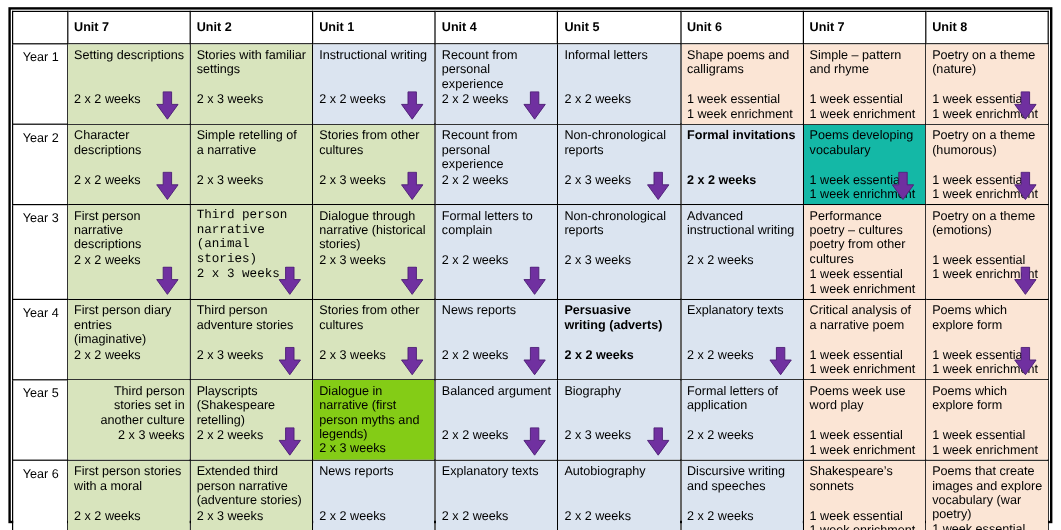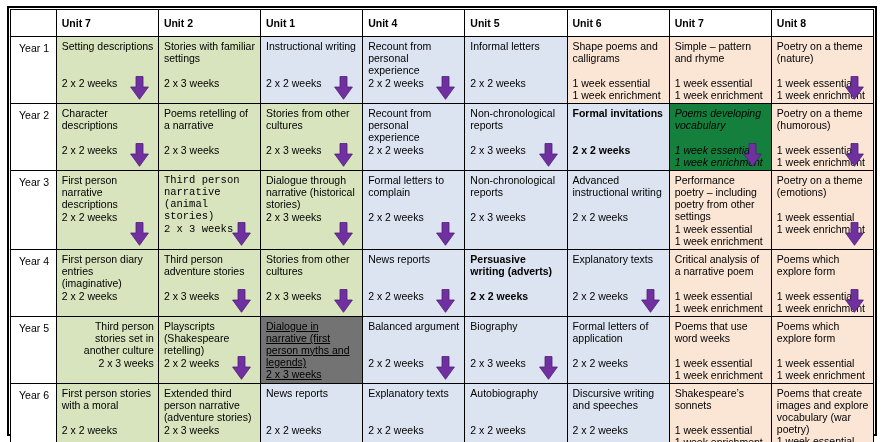--- a/index.html
+++ b/index.html
@@ -185,21 +185,21 @@
             <div class="duration">
               <div>2 x 2 weeks</div>
             </div>
             <span class="arrow">
               <svg width="19" height="24" viewBox="0 0 19 24">
                 <path d="M6 0.5 H13 V11 H18.4 L9.5 23.3 L0.6 11 H6 Z" fill="#7030a0" stroke="#4d2076" stroke-width="0.8"></path>
               </svg>
             </span>
           </td>
           <td style="background: rgb(216, 228, 189);">
-            <div class="title">Poems retelling of a narrative</div>
+            <div class="title">Simple retelling of a narrative</div>
             <div class="duration">
               <div>2 x 3 weeks</div>
             </div>
           </td>
           <td style="background: rgb(216, 228, 189);">
             <div class="title">Stories from other cultures</div>
             <div class="duration">
               <div>2 x 3 weeks</div>
             </div>
             <span class="arrow">
@@ -224,21 +224,21 @@
                 <path d="M6 0.5 H13 V11 H18.4 L9.5 23.3 L0.6 11 H6 Z" fill="#7030a0" stroke="#4d2076" stroke-width="0.8"></path>
               </svg>
             </span>
           </td>
           <td style="background: rgb(219, 228, 240); font-weight: bold;">
             <div class="title">Formal invitations</div>
             <div class="duration">
               <div>2 x 2 weeks</div>
             </div>
           </td>
-          <td style="background: #15803d; font-style: italic;">
+          <td style="background: #14b8a6;">
             <div class="title">Poems developing vocabulary</div>
             <div class="duration">
               <div>1 week essential</div>
               <div>1 week enrichment</div>
             </div>
             <span class="arrow">
               <svg width="19" height="24" viewBox="0 0 19 24">
                 <path d="M6 0.5 H13 V11 H18.4 L9.5 23.3 L0.6 11 H6 Z" fill="#7030a0" stroke="#4d2076" stroke-width="0.8"></path>
               </svg>
             </span>
@@ -308,21 +308,21 @@
               <div>2 x 3 weeks</div>
             </div>
           </td>
           <td style="background: rgb(219, 228, 240);">
             <div class="title">Advanced instructional writing</div>
             <div class="duration">
               <div>2 x 2 weeks</div>
             </div>
           </td>
           <td style="background: rgb(251, 229, 213);">
-            <div class="title">Performance poetry – including poetry from other settings</div>
+            <div class="title">Performance poetry – cultures poetry from other cultures</div>
             <div class="duration">
               <div>1 week essential</div>
               <div>1 week enrichment</div>
             </div>
           </td>
           <td style="background: rgb(251, 229, 213);">
             <div class="title">Poetry on a theme (emotions)</div>
             <div class="duration">
               <div>1 week essential</div>
               <div>1 week enrichment</div>
@@ -424,21 +424,21 @@
             <div class="title">Playscripts (Shakespeare retelling)</div>
             <div class="duration">
               <div>2 x 2 weeks</div>
             </div>
             <span class="arrow">
               <svg width="19" height="24" viewBox="0 0 19 24">
                 <path d="M6 0.5 H13 V11 H18.4 L9.5 23.3 L0.6 11 H6 Z" fill="#7030a0" stroke="#4d2076" stroke-width="0.8"></path>
               </svg>
             </span>
           </td>
-          <td style="background: #737373; text-decoration: underline;">
+          <td style="background: #84cc16;">
             <div class="title">Dialogue in narrative (first person myths and legends)</div>
             <div class="duration">
               <div>2 x 3 weeks</div>
             </div>
           </td>
           <td style="background: rgb(219, 228, 240);">
             <div class="title">Balanced argument</div>
             <div class="duration">
               <div>2 x 2 weeks</div>
             </div>
@@ -459,21 +459,21 @@
               </svg>
             </span>
           </td>
           <td style="background: rgb(219, 228, 240);">
             <div class="title">Formal letters of application</div>
             <div class="duration">
               <div>2 x 2 weeks</div>
             </div>
           </td>
           <td style="background: rgb(251, 229, 213);">
-            <div class="title">Poems that use word weeks</div>
+            <div class="title">Poems week use word play</div>
             <div class="duration">
               <div>1 week essential</div>
               <div>1 week enrichment</div>
             </div>
           </td>
           <td style="background: rgb(251, 229, 213);">
             <div class="title">Poems which explore form</div>
             <div class="duration">
               <div>1 week essential</div>
               <div>1 week enrichment</div>

